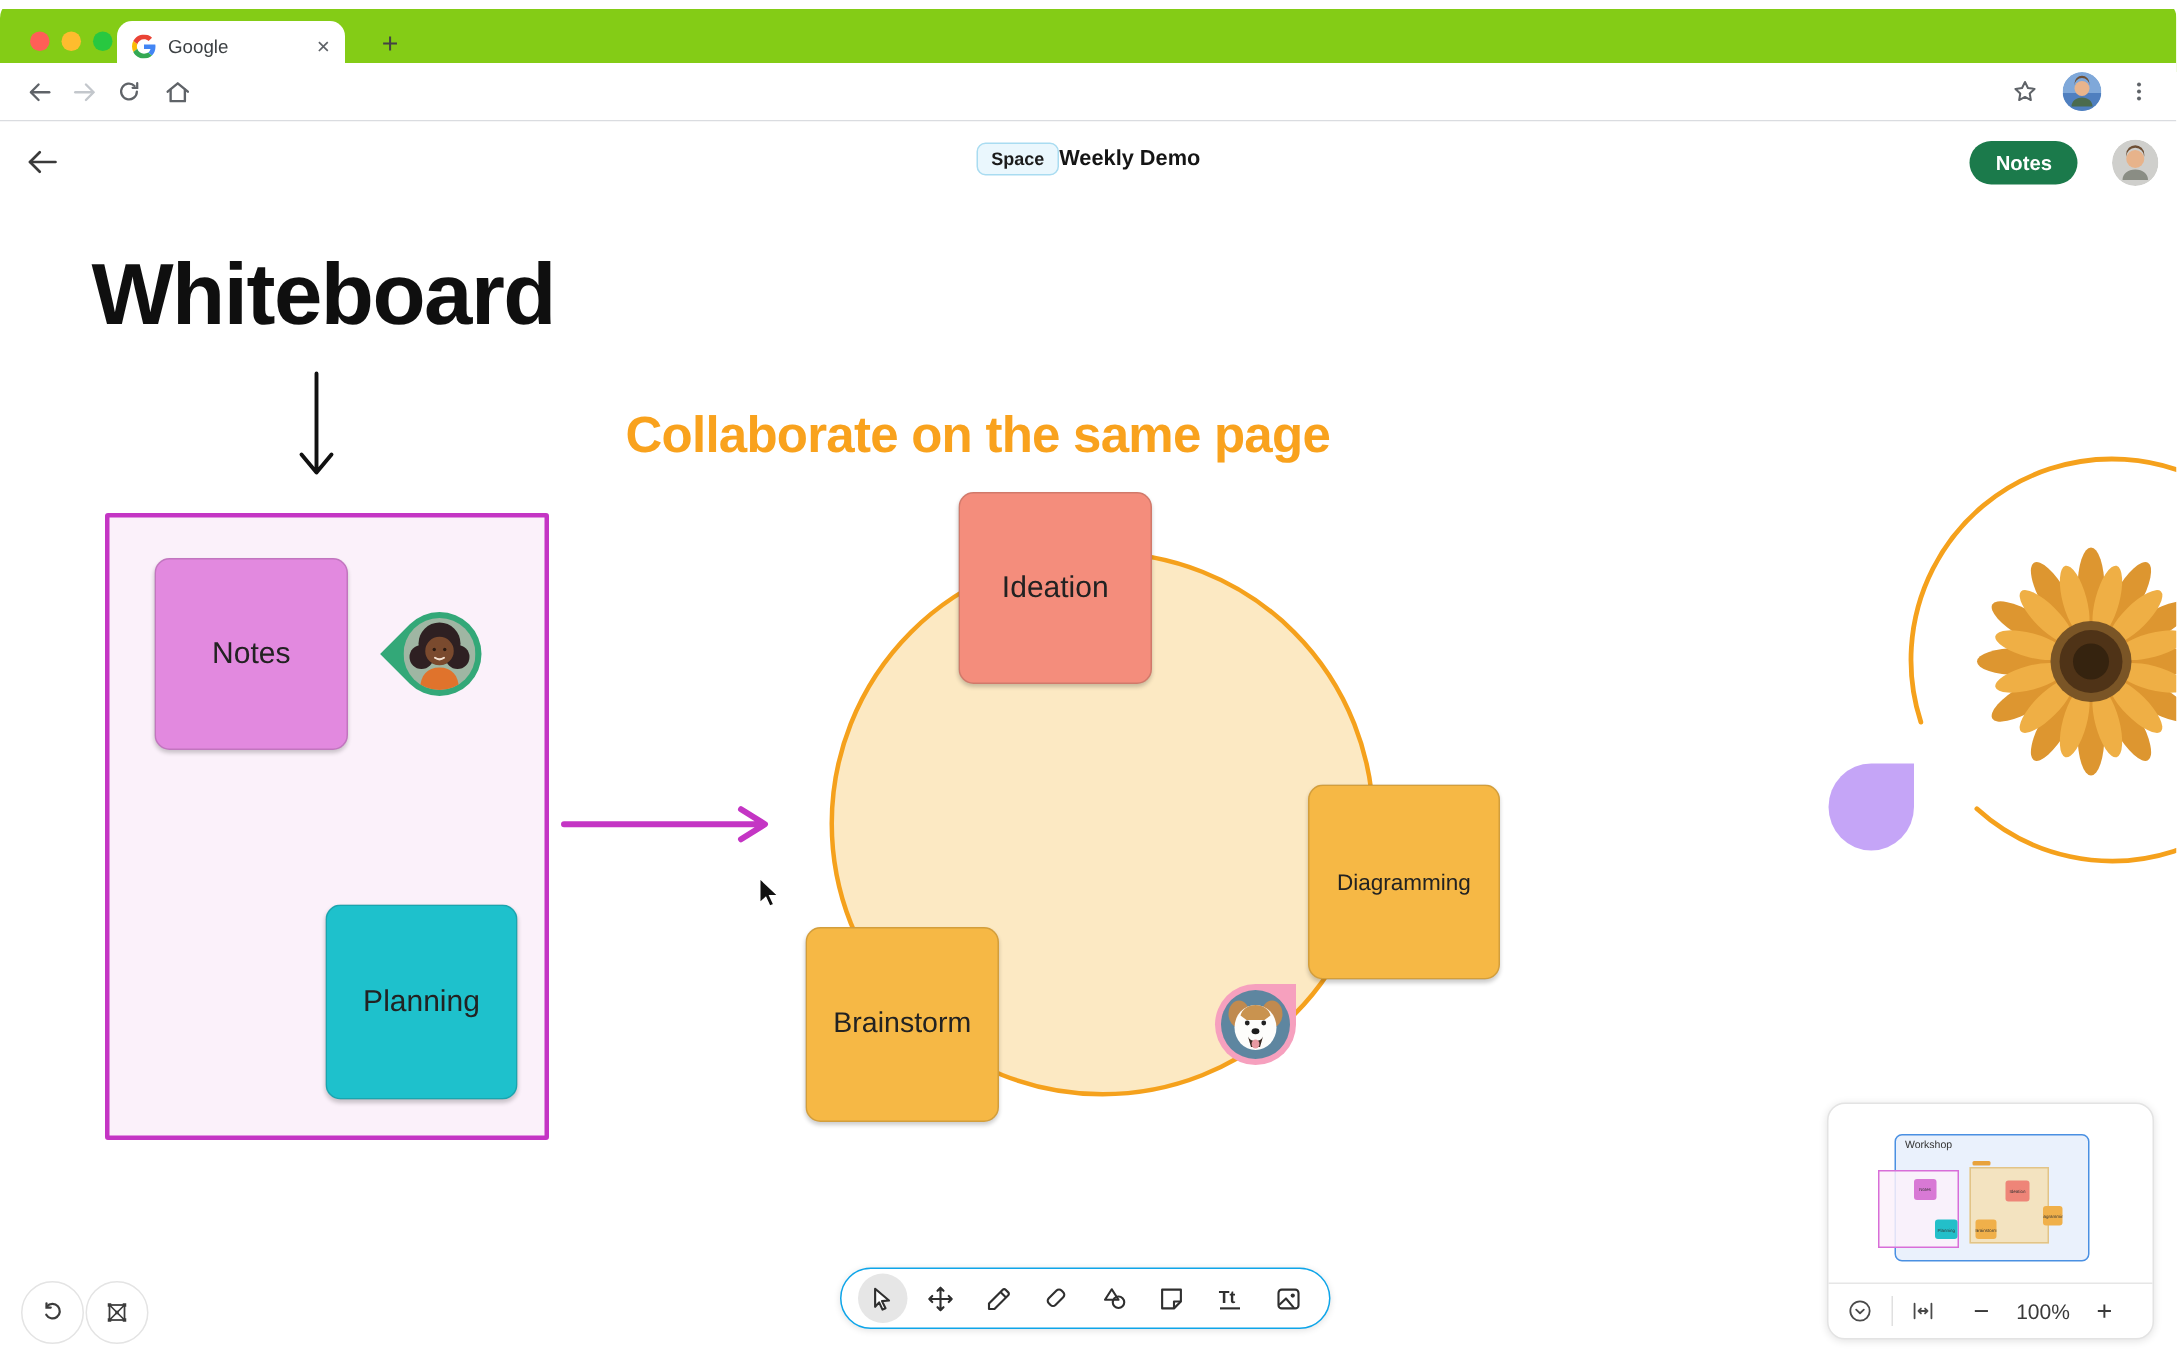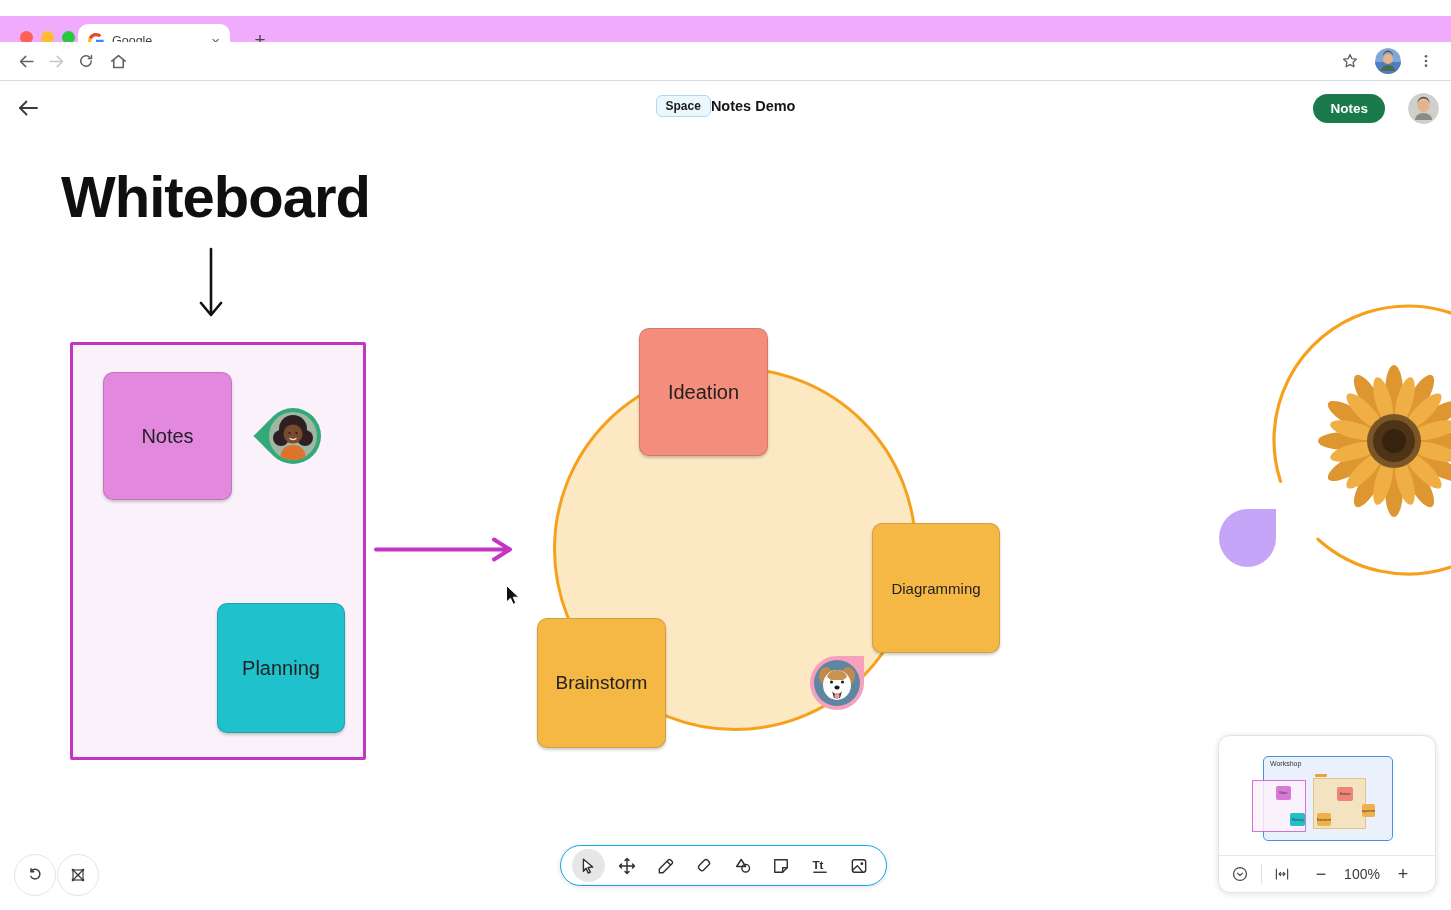--- a/index.html
+++ b/index.html
@@ -1,20 +1,20 @@
 <!DOCTYPE html>
 <html><head>
 <meta charset="utf-8">
 <style>
   html,body{margin:0;padding:0;background:#fff;}
   .window{position:relative;width:1451px;height:910px;border-radius:12px;overflow:hidden;
           background:#fff;font-family:"Liberation Sans",sans-serif;}
 
   
-  .tabstrip{position:absolute;left:0;top:16px;width:100%;height:42px;background:#f0abfc;}
+  .tabstrip{position:absolute;left:0;top:6px;width:100%;height:42px;background:#84cc16;}
   .lights{position:absolute;left:20px;top:15px;display:flex;gap:8px;}
   .light{width:13px;height:13px;border-radius:50%;}
   .light.r{background:#FF5F57}.light.y{background:#FEBC2E}.light.g{background:#28C840}
   .tab{position:absolute;left:78px;bottom:0;width:152px;height:34px;background:#fff;
        border-radius:10px 10px 0 0;display:flex;align-items:center;padding:0 10px;box-sizing:border-box;}
   .tab-title{font-size:12.5px;color:#3C4043;margin-left:8px;flex:1;}
   .tab-close{font-size:15px;color:#5F6368;cursor:default;line-height:1;}
   .newtab{position:absolute;left:246px;bottom:4px;width:28px;height:28px;border-radius:50%;
           display:flex;align-items:center;justify-content:center;font-size:19px;color:#444;}
   .navbar{position:absolute;left:0;top:42px;width:100%;height:38px;background:#fff;
@@ -162,38 +162,39 @@
 
   <div class="appheader"></div>
   <span class="nav-ic" style="left:16px;top:96px">
     <svg width="26" height="26" viewBox="0 0 24 24" fill="none" stroke="#3a3a3a" stroke-width="1.8" stroke-linecap="round" stroke-linejoin="round">
         <path d="M21 12H4"></path>
         <path d="M10.5 5.5 4 12l6.5 6.5"></path>
       </svg>
   </span>
   <div class="hdr-center">
     <span class="space-badge">Space</span>
-    <span class="board-title">Notes Demo</span>
+    <span class="board-title">Weekly Demo</span>
   </div>
   <button class="share-btn">Notes</button>
   <span class="avatar-sm" style="position:absolute;right:12px;top:93px;width:31px;height:31px">
     <svg width="31" height="31" viewBox="0 0 31 31">
         <circle cx="15.5" cy="15.5" r="15.5" fill="#CFCFCC"></circle>
         <circle cx="15.5" cy="13" r="6" fill="#E7B38B"></circle>
         <path d="M9.5 11.5a6 6 0 0 1 12 0V9.8a6 6 0 0 0-12 0z" fill="#6E4F35"></path>
         <path d="M15.5 20c-5 0-8.5 3-8.5 7h17c0-4-3.5-7-8.5-7z" fill="#8a8d84"></path>
       </svg>
   </span>
 
   <div class="wb-heading">Whiteboard</div>
 
   <svg style="position:absolute;left:195px;top:247px" width="32" height="76" viewBox="0 0 32 76">
     <path d="M16 2v64M6 56l10 12 10-12" fill="none" stroke="#111" stroke-width="2.6" stroke-linecap="round" stroke-linejoin="round"></path>
   </svg>
 
+  <div class="collab-heading">Collaborate on the same page</div>
 
   <div class="big-circle"></div>
   <div class="sticky" style="left:639px;top:328px;width:129px;height:128px;background:#F48D7C;font-size:20px">
       <span>Ideation</span>
     </div>
   <div class="sticky" style="left:872px;top:523px;width:128px;height:130px;background:#F6B845;font-size:15px">
       <span>Diagramming</span>
     </div>
   <div class="sticky" style="left:537px;top:618px;width:129px;height:130px;background:#F6B845;font-size:19px">
       <span>Brainstorm</span>

